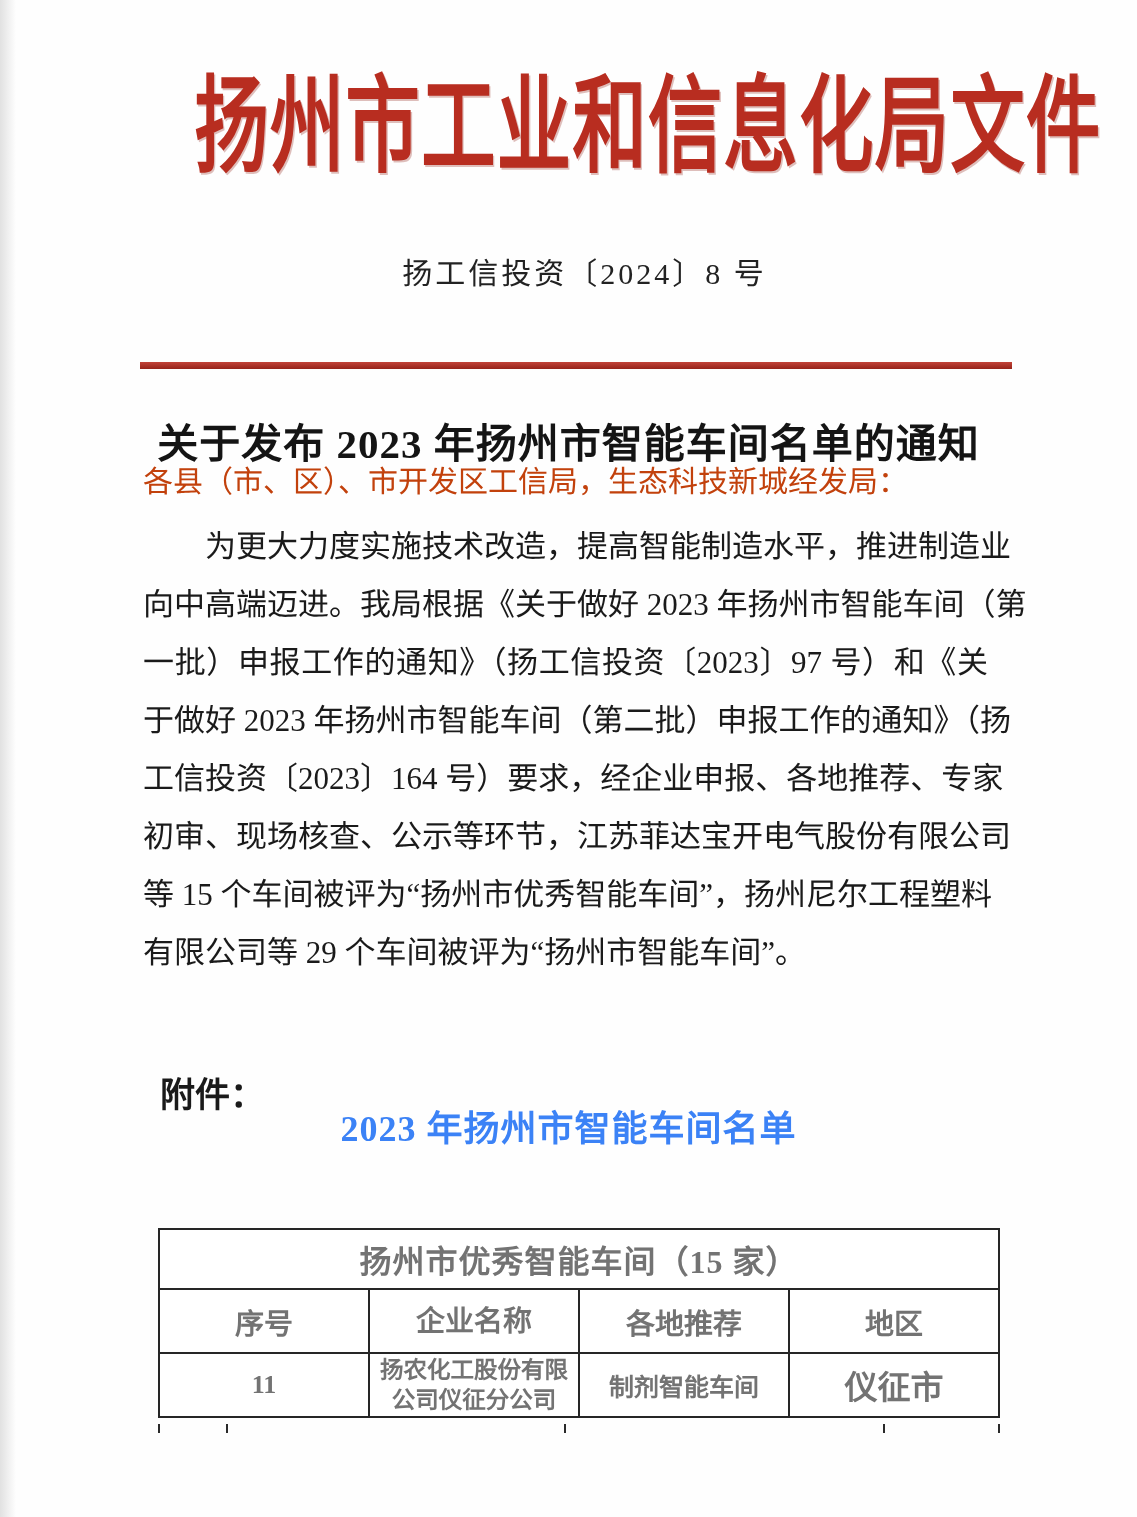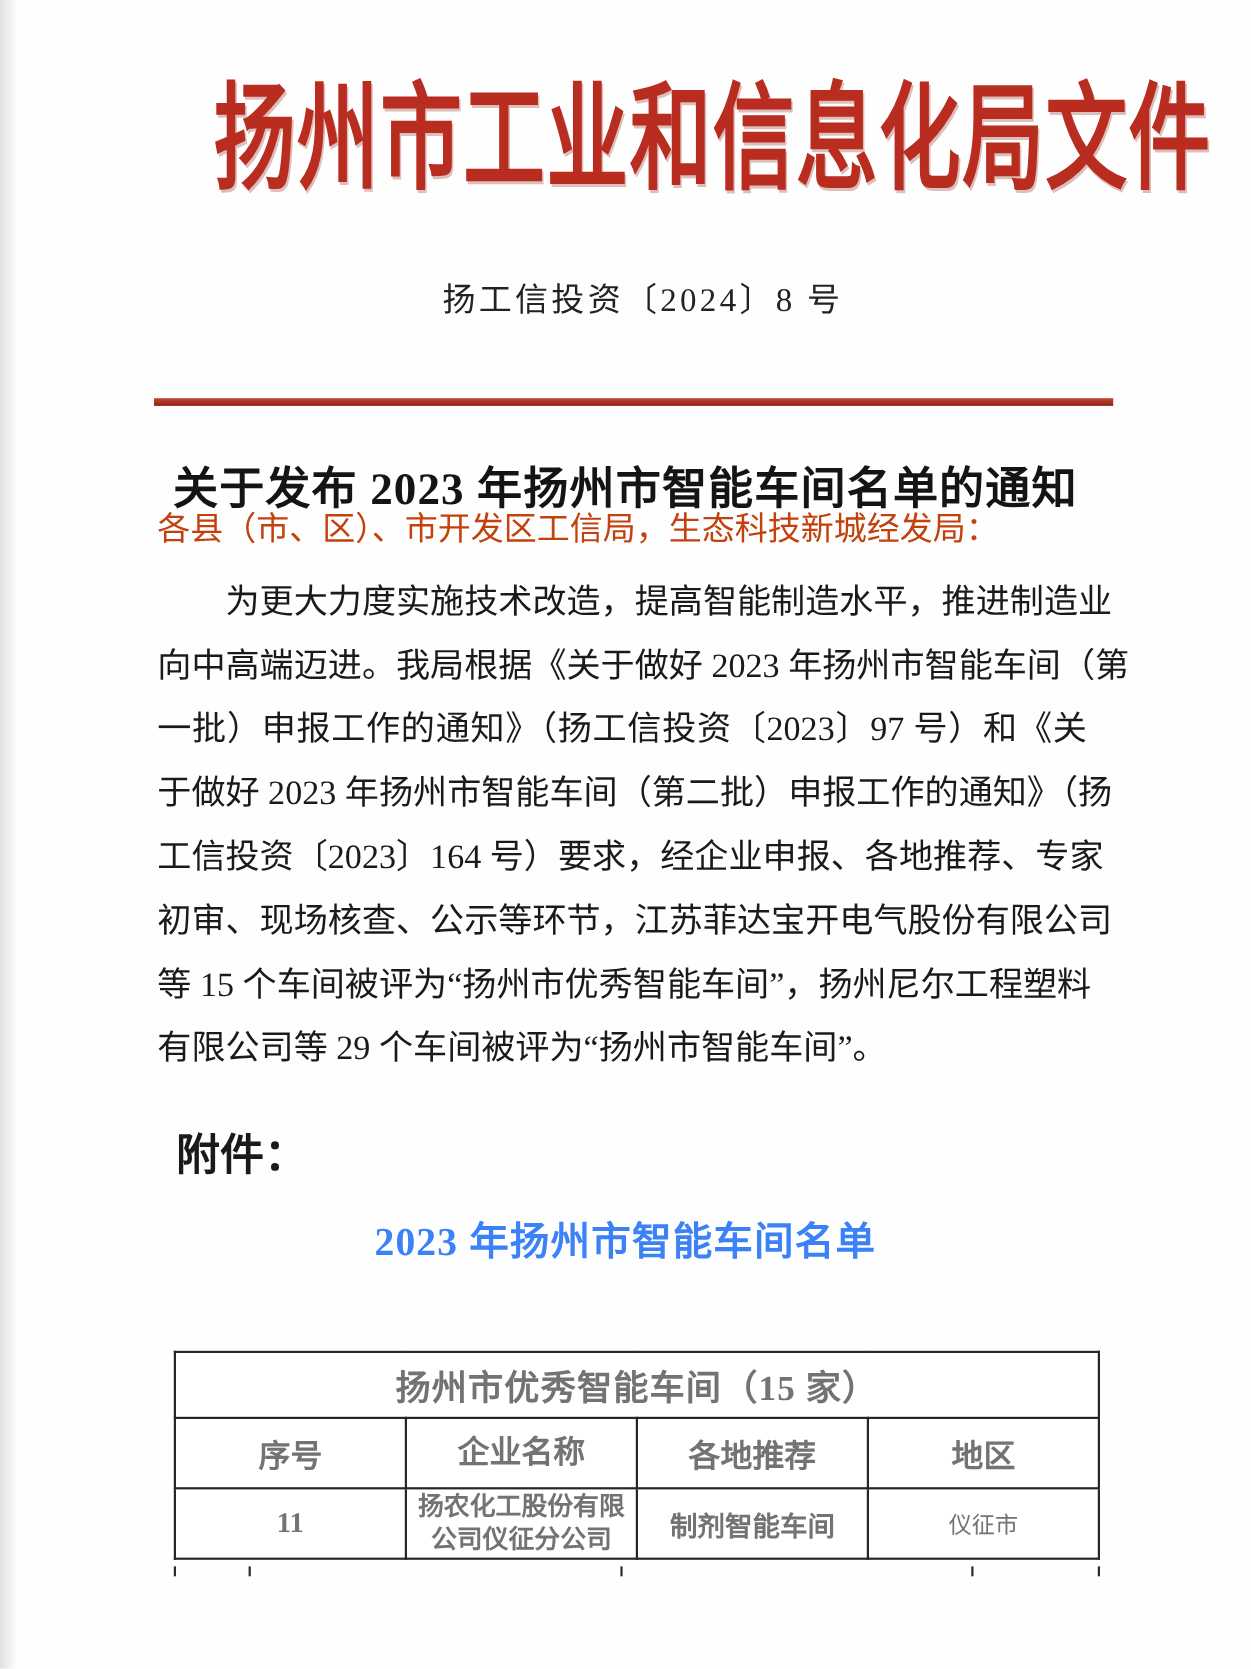--- a/index.html
+++ b/index.html
@@ -58,22 +58,22 @@
     font-size: 31px; color: #1a1a1a;
   }
   .bline {
     height: 58px; line-height: 58px; white-space: nowrap;
     text-align: justify; text-align-last: justify;
     text-justify: inter-character;
   }
   .bline.indent { padding-left: 62px; }
   .bline.last { text-align-last: left; white-space: normal; }
   .attach-label {
-    position: absolute; top: 1027px; left: 160px;
-    font-size: 40px; font-weight: 600; line-height: 48px; color: #1a1a1a;
+    position: absolute; top: 1072px; left: 160px;
+    font-size: 35px; font-weight: 600; line-height: 48px; color: #1a1a1a;
   }
   .attach-title {
     position: absolute; top: 1102px; left: 0; width: 100%;
     text-align: center; font-size: 36px; font-weight: bold;
     line-height: 54px; color: #3b82f6; letter-spacing: 1px;
   }
   table.wtable {
     position: absolute; top: 1228px; left: 158px;
     width: 842px; border-collapse: collapse; table-layout: fixed;
     background: #fff;
@@ -81,21 +81,21 @@
   table.wtable td, table.wtable th {
     border: 2px solid #262626; text-align: center; vertical-align: middle;
     overflow: hidden; color: #737373;
   }
   .t-title { height: 60px; font-size: 32px; font-weight: bold; letter-spacing: 1px; }
   .t-head th { height: 64px; font-size: 29px; font-weight: bold; }
   .t-row td { height: 64px; margin-left: 36px; }
   .c-seq { width: 70px; font-size: 26px; font-weight: bold; }
   .c-company { width: 338px; font-size: 23.5px; font-weight: bold; line-height: 30px; padding: 0 1px; }
   .c-workshop { width: 319px; font-size: 25px; font-weight: 600; }
-  .c-region { width: 115px; font-size: 21px; font-weight: 400; }
+  .c-region { width: 115px; font-size: 33px; font-weight: 700; }
   .sliver {
     position: absolute; top: 1424px; left: 158px; width: 842px; height: 9px;
   }
   .sliver i {
     position: absolute; top: 0; width: 2px; height: 9px; background: #2a2a2a; display: block;
   }
 </style>
 </head>
 <body>
 

